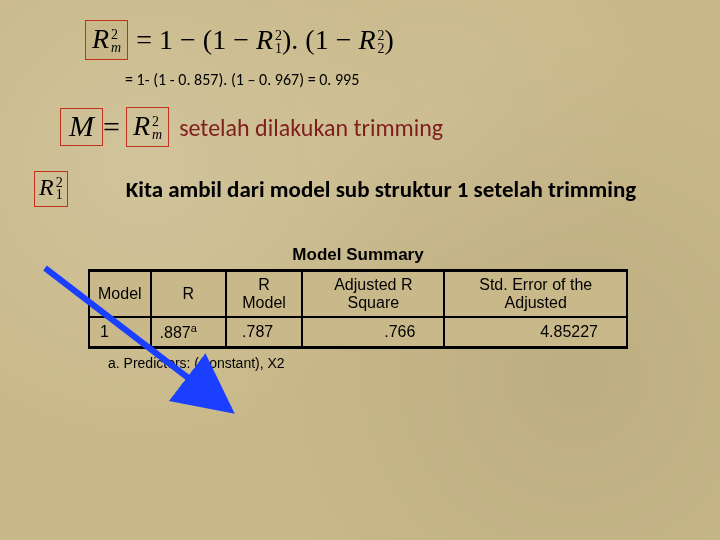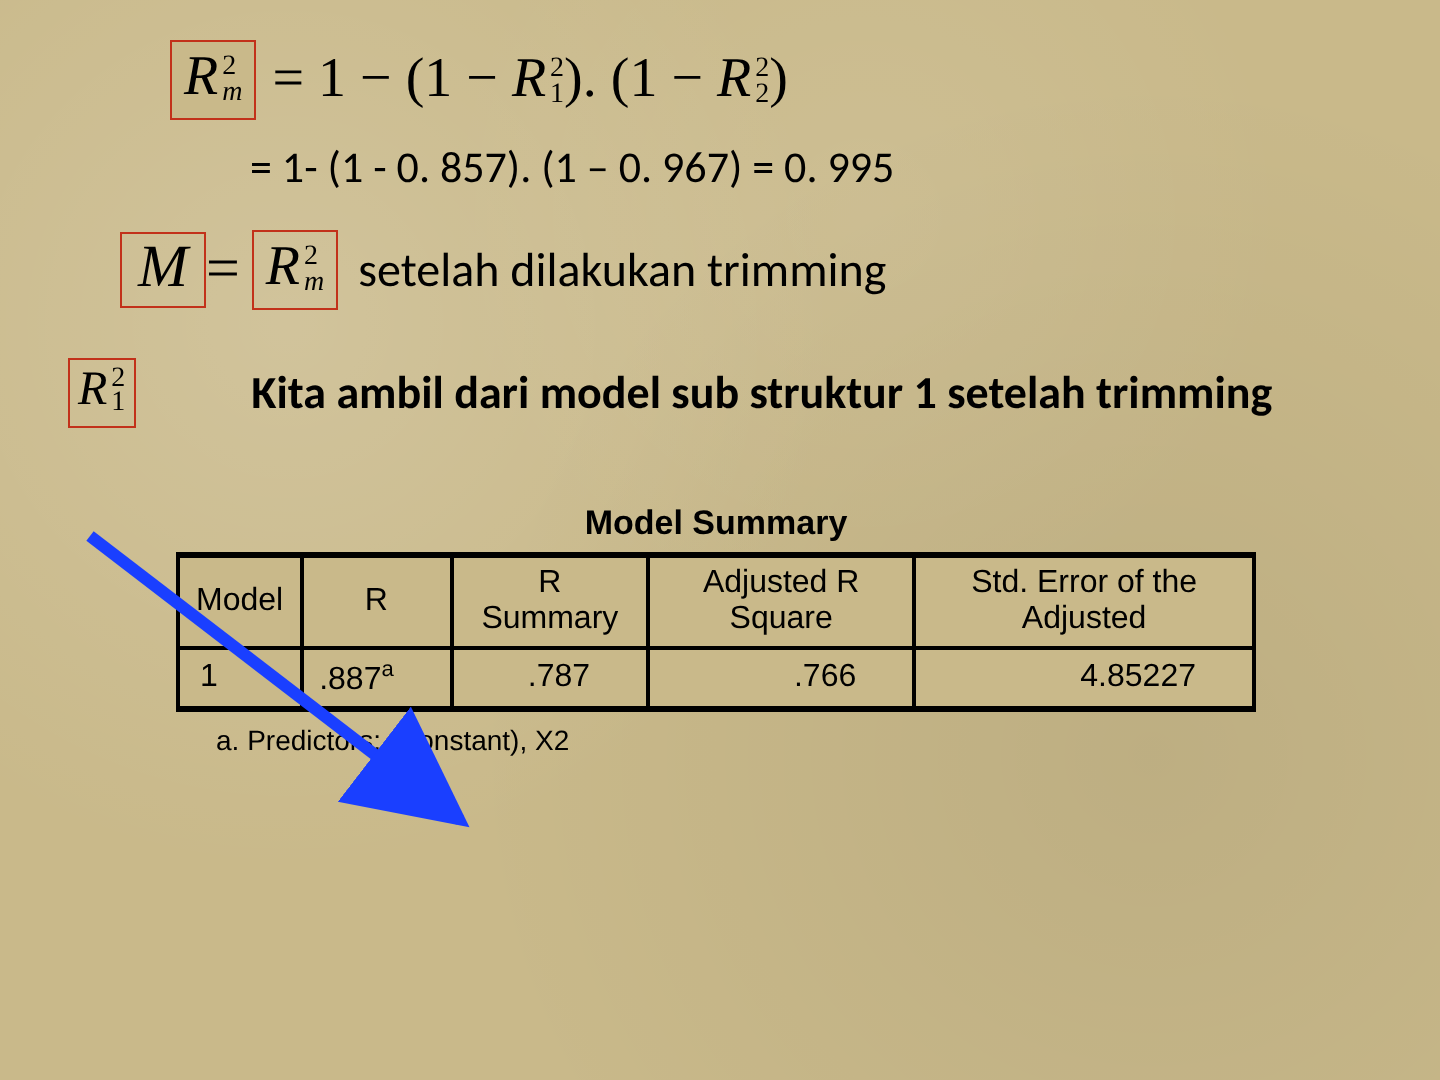--- a/index.html
+++ b/index.html
@@ -53,21 +53,21 @@
     vertical-align: middle;
     font-size: 14px;
     line-height: 0.9;
     margin-left: 2px;
   }
   .rhs { margin-left: 8px; }
 
   
   .numeric-line {
     margin-left: 95px;
-    font-size: 22px;
+    font-size: 16px;
     margin-bottom: 18px;
     font-family: "Calibri", sans-serif;
   }
 
   
   .m-row {
     display: flex;
     align-items: center;
     margin-left: 30px;
     font-family: "Cambria Math", "Times New Roman", serif;
@@ -83,21 +83,21 @@
     display: inline-block;
     border: 1px solid #c2311a;
     padding: 2px 6px 4px 6px;
     margin-left: 6px;
     margin-right: 6px;
     font-size: 28px;
   }
   .m-trailing {
     font-size: 24px;
     font-family: "Calibri", sans-serif;
-    color: #000000;
+    color: #7f1d1d;
     margin-left: 4px;
   }
 
   
   .r1-row {
     display: flex;
     align-items: center;
     margin-left: 4px;
     margin-bottom: 38px;
   }
@@ -221,21 +221,21 @@
     <span class="statement">Kita ambil dari model sub struktur 1  setelah trimming</span>
   </div>
 
   <div class="model-block">
     <div class="model-title">Model Summary</div>
     <table class="ms">
       <thead>
         <tr>
           <th>Model</th>
           <th>R</th>
-          <th>R Summary</th>
+          <th>R Model</th>
           <th>Adjusted R Square</th>
           <th>Std. Error of the Adjusted</th>
         </tr>
       </thead>
       <tbody>
         <tr>
           <td>1</td>
           <td><span>.887</span><span class="supa">a</span></td>
           <td>.787</td>
           <td>.766</td>

